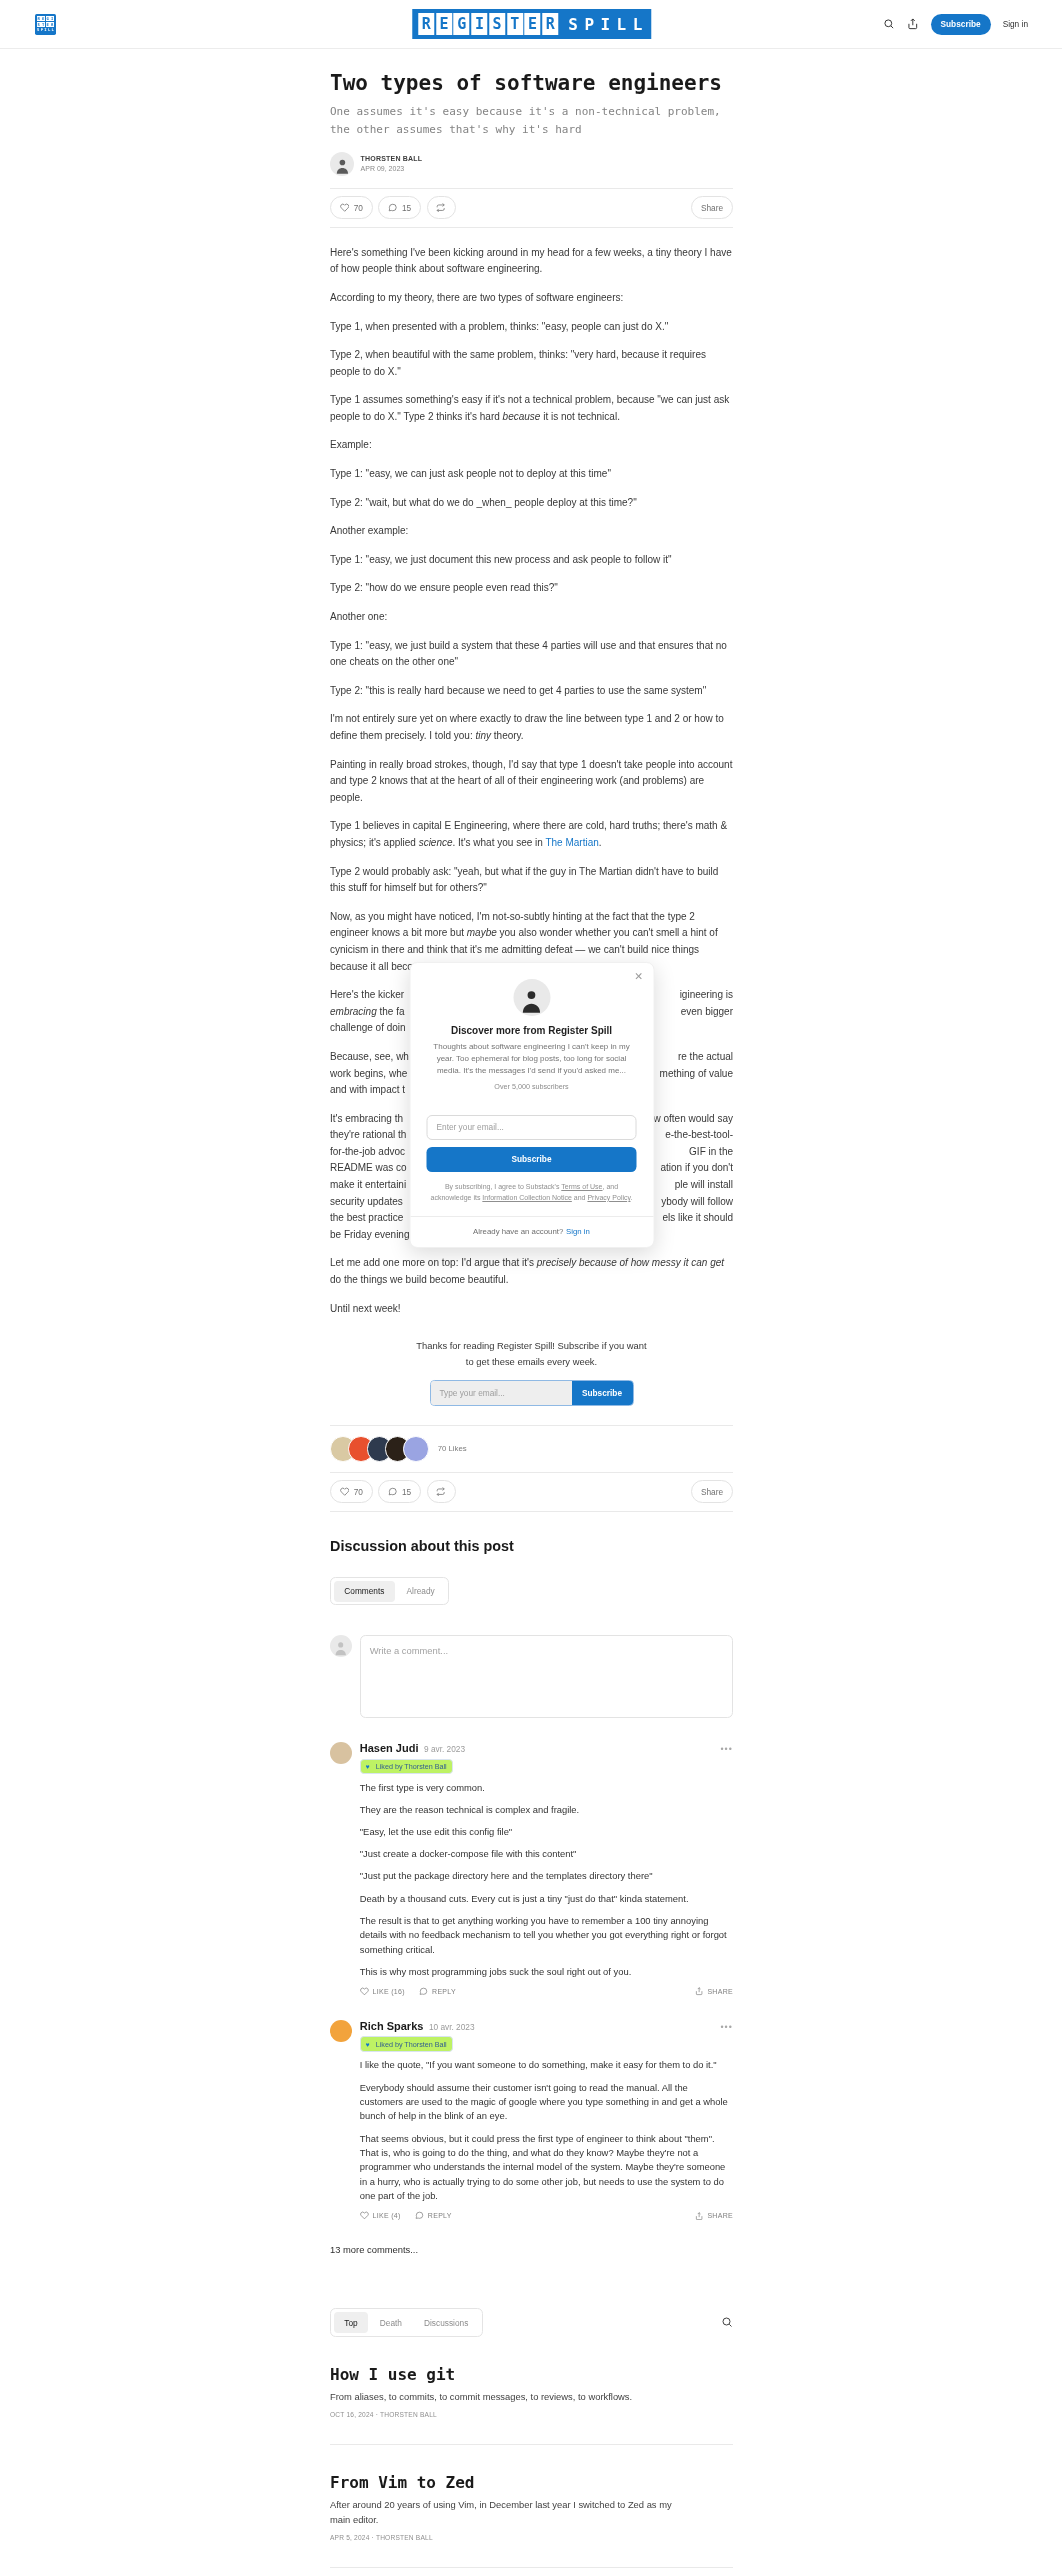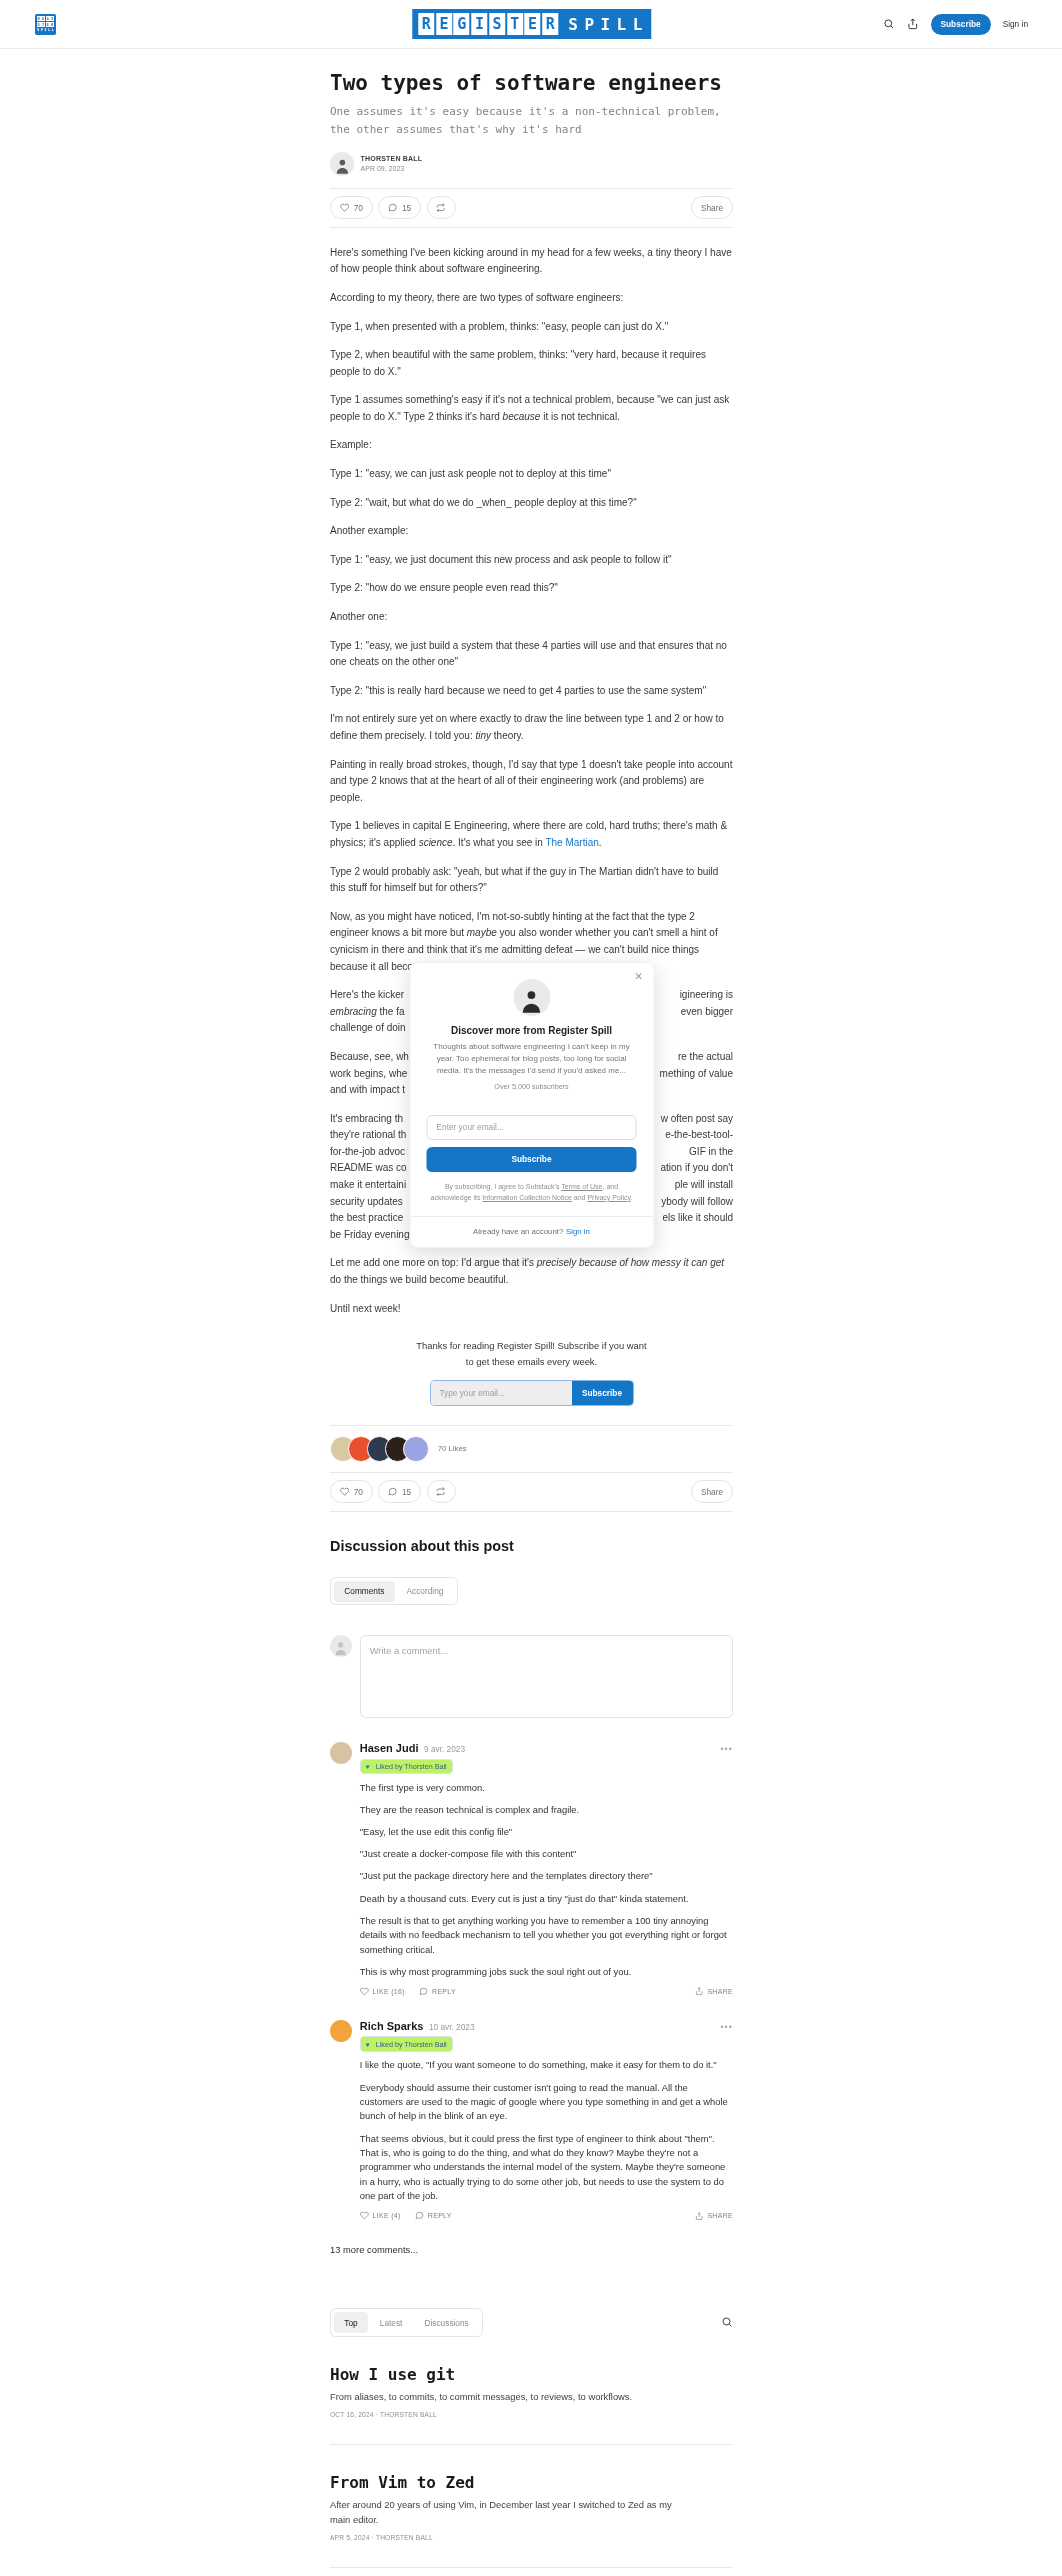--- a/index.html
+++ b/index.html
@@ -269,21 +269,21 @@
             <span>mething of value</span>
           </div>
           <div class="frag-line">
             <span>and with impact t</span>
             <span></span>
           </div>
         </div>
         <div class="frag-para">
           <div class="frag-line">
             <span>It's embracing th</span>
-            <span>w often post say</span>
+            <span>w often would say</span>
           </div>
           <div class="frag-line">
             <span>they're rational th</span>
             <span>e-the-best-tool-</span>
           </div>
           <div class="frag-line">
             <span>for-the-job advoc</span>
             <span>GIF in the</span>
           </div>
           <div class="frag-line">
@@ -379,21 +379,21 @@
         </svg>
     </button>
     <button class="pill share">Share</button>
   </div>
   <hr class="div">
 
   
   <h2 class="disc-heading">Discussion about this post</h2>
   <div class="tabs" id="discTabs">
       <span class="tab active">Comments</span>
-      <span class="tab">According</span>
+      <span class="tab">Already</span>
     </div>
 
   <div class="composer">
     <div class="avatar">
       <svg class="person-svg" viewBox="0 0 24 24" fill="#c2c2c2">
           <circle cx="12" cy="8" r="4"></circle>
           <path d="M4 24c0-5 3.6-8 8-8s8 3 8 8z"></path>
         </svg>
     </div>
     <textarea placeholder="Write a comment..." style=""></textarea>
@@ -478,21 +478,21 @@
           </div></div>
       </div>
     </div>
   <div class="more-comments">13 more comments...</div>
 
   
   <section class="archive">
     <div class="arch-tabs-row">
       <div class="tabs" style="margin-top:0" id="archTabs">
           <span class="tab active">Top</span>
-          <span class="tab">Latest</span>
+          <span class="tab">Death</span>
           <span class="tab">Discussions</span>
         </div>
       <span class="arch-search">
         <svg width="12" height="12" viewBox="0 0 24 24" fill="none" stroke="currentColor" stroke-width="1.8">
             <circle cx="11" cy="11" r="7"></circle>
             <line x1="16.5" y1="16.5" x2="21" y2="21"></line>
           </svg>
       </span>
     </div>
     <div id="archPosts">

